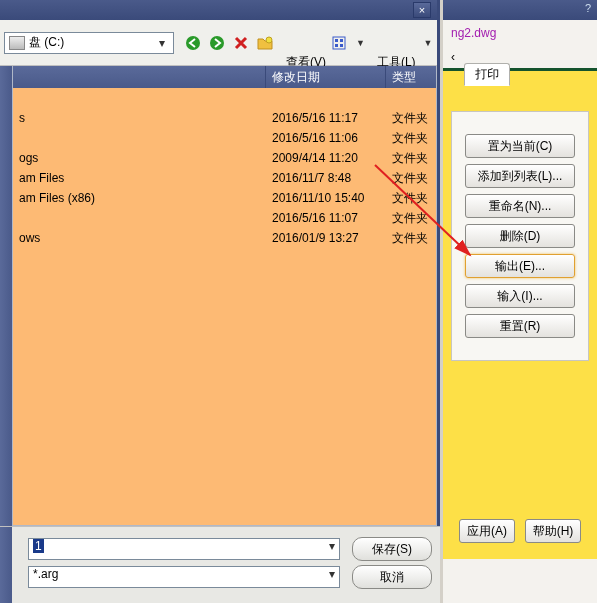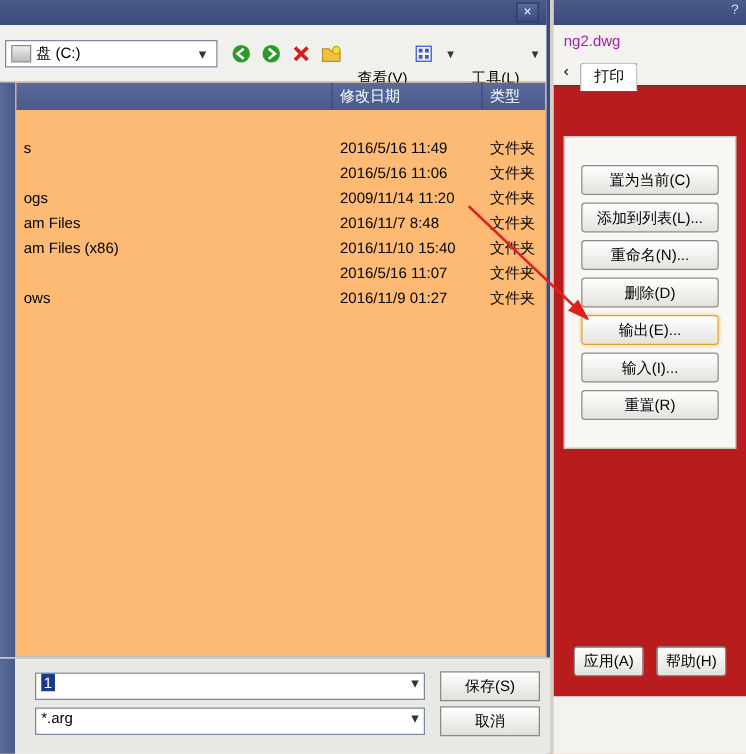--- a/index.html
+++ b/index.html
@@ -31,30 +31,30 @@
 .row { display: flex; height: 20px; align-items: center; }
 .row .c1 { flex: 1; padding: 0 6px; overflow: hidden; white-space: nowrap; }
 .row .c2 { width: 120px; padding: 0 6px; }
 .row .c3 { width: 50px; padding: 0 6px; }
 
 .dlg-bottom { position: absolute; left: 0; bottom: 0; width: 440px; background: #e8e8e4; padding: 6px 8px 10px 8px; border-top: 1px solid #c0c0c0; }
 .btm-sidebar { width: 12px; position: absolute; left: 0; top: 0; bottom: 0; background: linear-gradient(90deg,#5a6a9a,#4a5a8a); }
 .btm-row { display: flex; align-items: center; margin: 4px 0; margin-left: 20px; }
 .btm-input { flex: 1; height: 22px; border: 1px solid #7a8a9a; background: #fff; padding: 0 4px; }
 .btm-input .dd { float: right; color: #333; cursor: pointer; }
-.btm-btn { width: 80px; height: 24px; margin-left: 12px; background: linear-gradient(#fff,#e0e0dc); border: 1px solid #8a8a86; border-radius: 0; cursor: pointer; }
+.btm-btn { width: 80px; height: 24px; margin-left: 12px; background: linear-gradient(#fff,#e0e0dc); border: 1px solid #8a8a86; border-radius: 10px; cursor: pointer; }
 
 
 .right-panel { position: absolute; left: 443px; top: 0; width: 154px; height: 603px; background: #f4f2ee; }
 .right-title { height: 20px; background: linear-gradient(#4a5a8a,#3a4a7a); display: flex; justify-content: flex-end; padding-right: 6px; }
 .help-q { color: #cde; font-size: 11px; cursor: pointer; margin-top: 2px; }
 .tab-area { height: 48px; background: #f4f2ee; padding: 6px 8px; }
 .tab-filename { color: #a21caf; margin-bottom: 6px; }
-.tab-btn { display: inline-block; padding: 2px 10px; background: #fff; border: 1px solid #b0b0ac; border-bottom: 1px solid #fff; border-radius: 3px 3px 0 0; position: relative; top: 4px; }
-.right-body { background: #b91c1c; border-top: 1px solid #14532d; padding: 40px 8px 8px 8px; }
+.tab-btn { display: inline-block; padding: 2px 10px; background: #fff; border: 1px solid #b0b0ac; border-bottom: 1px solid #fff; border-radius: 3px 3px 0 0; position: relative; top: 17px; }
+.right-body { background: #fde047; border-top: 3px solid #14532d; padding: 40px 8px 8px 8px; }
 .rb-inner { border: 1px solid #c8c6c0; background: #f8f7f3; padding: 16px 10px; }
 .act-btn { display: block; width: 110px; height: 24px; margin: 6px auto; background: linear-gradient(#fff,#e4e2de); border: 1px solid #8a8a86; border-radius: 3px; cursor: pointer; font-size: 12px; }
 .act-btn.hot { border: 1px solid #e0a030; box-shadow: 0 0 3px #f0c060; }
 .bottom-actions { display: flex; gap: 10px; justify-content: center; margin-top: 150px; padding: 8px; }
 .bottom-actions .act-btn { width: 64px; margin: 0; }
 
 
 .arrow { position: absolute; pointer-events: none; }
 </style>
 </head>
@@ -121,51 +121,51 @@
         <div class="col-type">类型</div>
       </div>
       <div class="list-body" id="file-rows">
           <div class="row">
             <div class="c1"></div>
             <div class="c2"></div>
             <div class="c3"></div>
           </div>
           <div class="row">
             <div class="c1">s</div>
-            <div class="c2">2016/5/16 11:49</div>
+            <div class="c2">2016/5/16 11:17</div>
             <div class="c3">文件夹</div>
           </div>
           <div class="row">
             <div class="c1"></div>
             <div class="c2">2016/5/16 11:06</div>
             <div class="c3">文件夹</div>
           </div>
           <div class="row">
             <div class="c1">ogs</div>
-            <div class="c2">2009/11/14 11:20</div>
+            <div class="c2">2009/4/14 11:20</div>
             <div class="c3">文件夹</div>
           </div>
           <div class="row">
             <div class="c1">am Files</div>
             <div class="c2">2016/11/7 8:48</div>
             <div class="c3">文件夹</div>
           </div>
           <div class="row">
             <div class="c1">am Files (x86)</div>
             <div class="c2">2016/11/10 15:40</div>
             <div class="c3">文件夹</div>
           </div>
           <div class="row">
             <div class="c1"></div>
             <div class="c2">2016/5/16 11:07</div>
             <div class="c3">文件夹</div>
           </div>
           <div class="row">
             <div class="c1">ows</div>
-            <div class="c2">2016/11/9 01:27</div>
+            <div class="c2">2016/01/9 13:27</div>
             <div class="c3">文件夹</div>
           </div>
         </div>
     </div>
   </div>
 
   <div class="dlg-bottom">
     <div class="btm-sidebar"></div>
     <div class="btm-row">
       <div class="btm-input">

